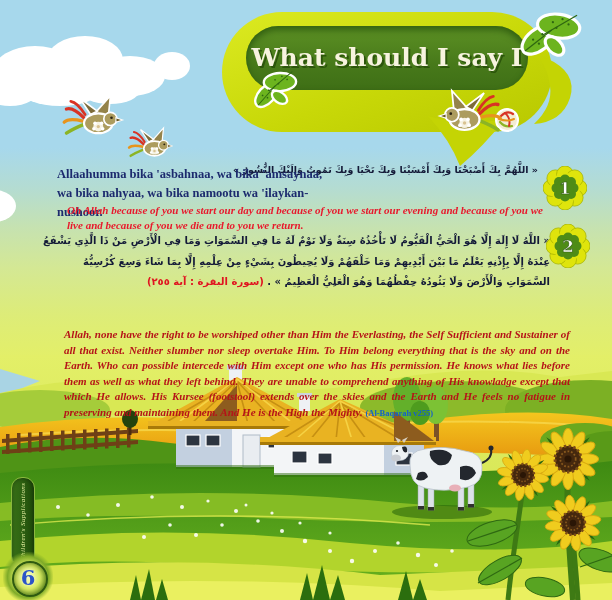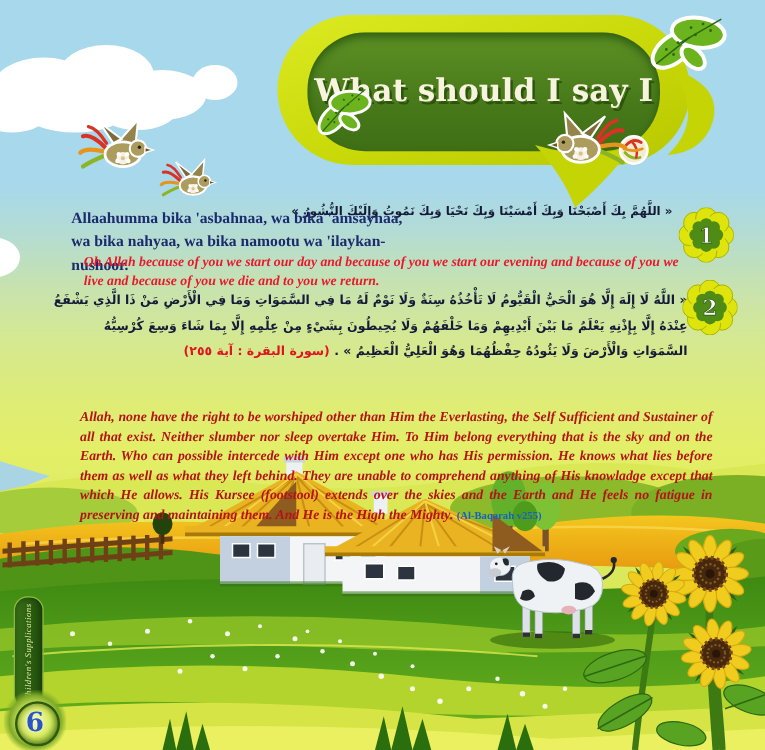--- a/index.html
+++ b/index.html
@@ -6,21 +6,21 @@
   .page{position:relative;width:612px;height:600px;overflow:hidden;
         font-family:"Liberation Serif",serif;
         background:linear-gradient(180deg,
           #a7d8ec 0px,#a7d8ec 148px,#b4dcd2 188px,#c6e2b0 228px,
           #d4e894 268px,#ddec78 315px,#e3ef68 358px,#e3ef68 600px);}
   svg{position:absolute;display:block;}
   .sky-svg{left:0;top:0;z-index:1;}
   .bubble-outer{position:absolute;left:222px;top:12px;width:330px;height:120px;
         border-radius:60px;z-index:2;
         background:linear-gradient(160deg,#dcea22 0%,#c8d808 55%,#b8c800 100%);}
-  .bubble-inner{position:absolute;left:24px;top:14px;width:282px;height:95px;border-radius:46px;
+  .bubble-inner{position:absolute;left:24px;top:14px;width:282px;height:64px;border-radius:46px;
         background:linear-gradient(180deg,#5d9124 0%,#47791a 60%,#3f6f16 100%);
         box-shadow:inset 0 4px 7px rgba(15,55,0,.55);
         display:flex;flex-direction:row;align-items:center;justify-content:center;}
   .bubble-title{font-family:"DejaVu Serif",serif;font-weight:bold;color:#f7f3df;
         text-shadow:2px 2px 0 #2c550b;line-height:1.15;text-align:center;}
   .bubble-title.l1{font-size:25px;}
   .bubble-title.l2{font-size:24px;}
   .sticker-svg{left:0;top:0;z-index:3;}
   .landscape-svg{left:0;top:355px;z-index:1;}
 

